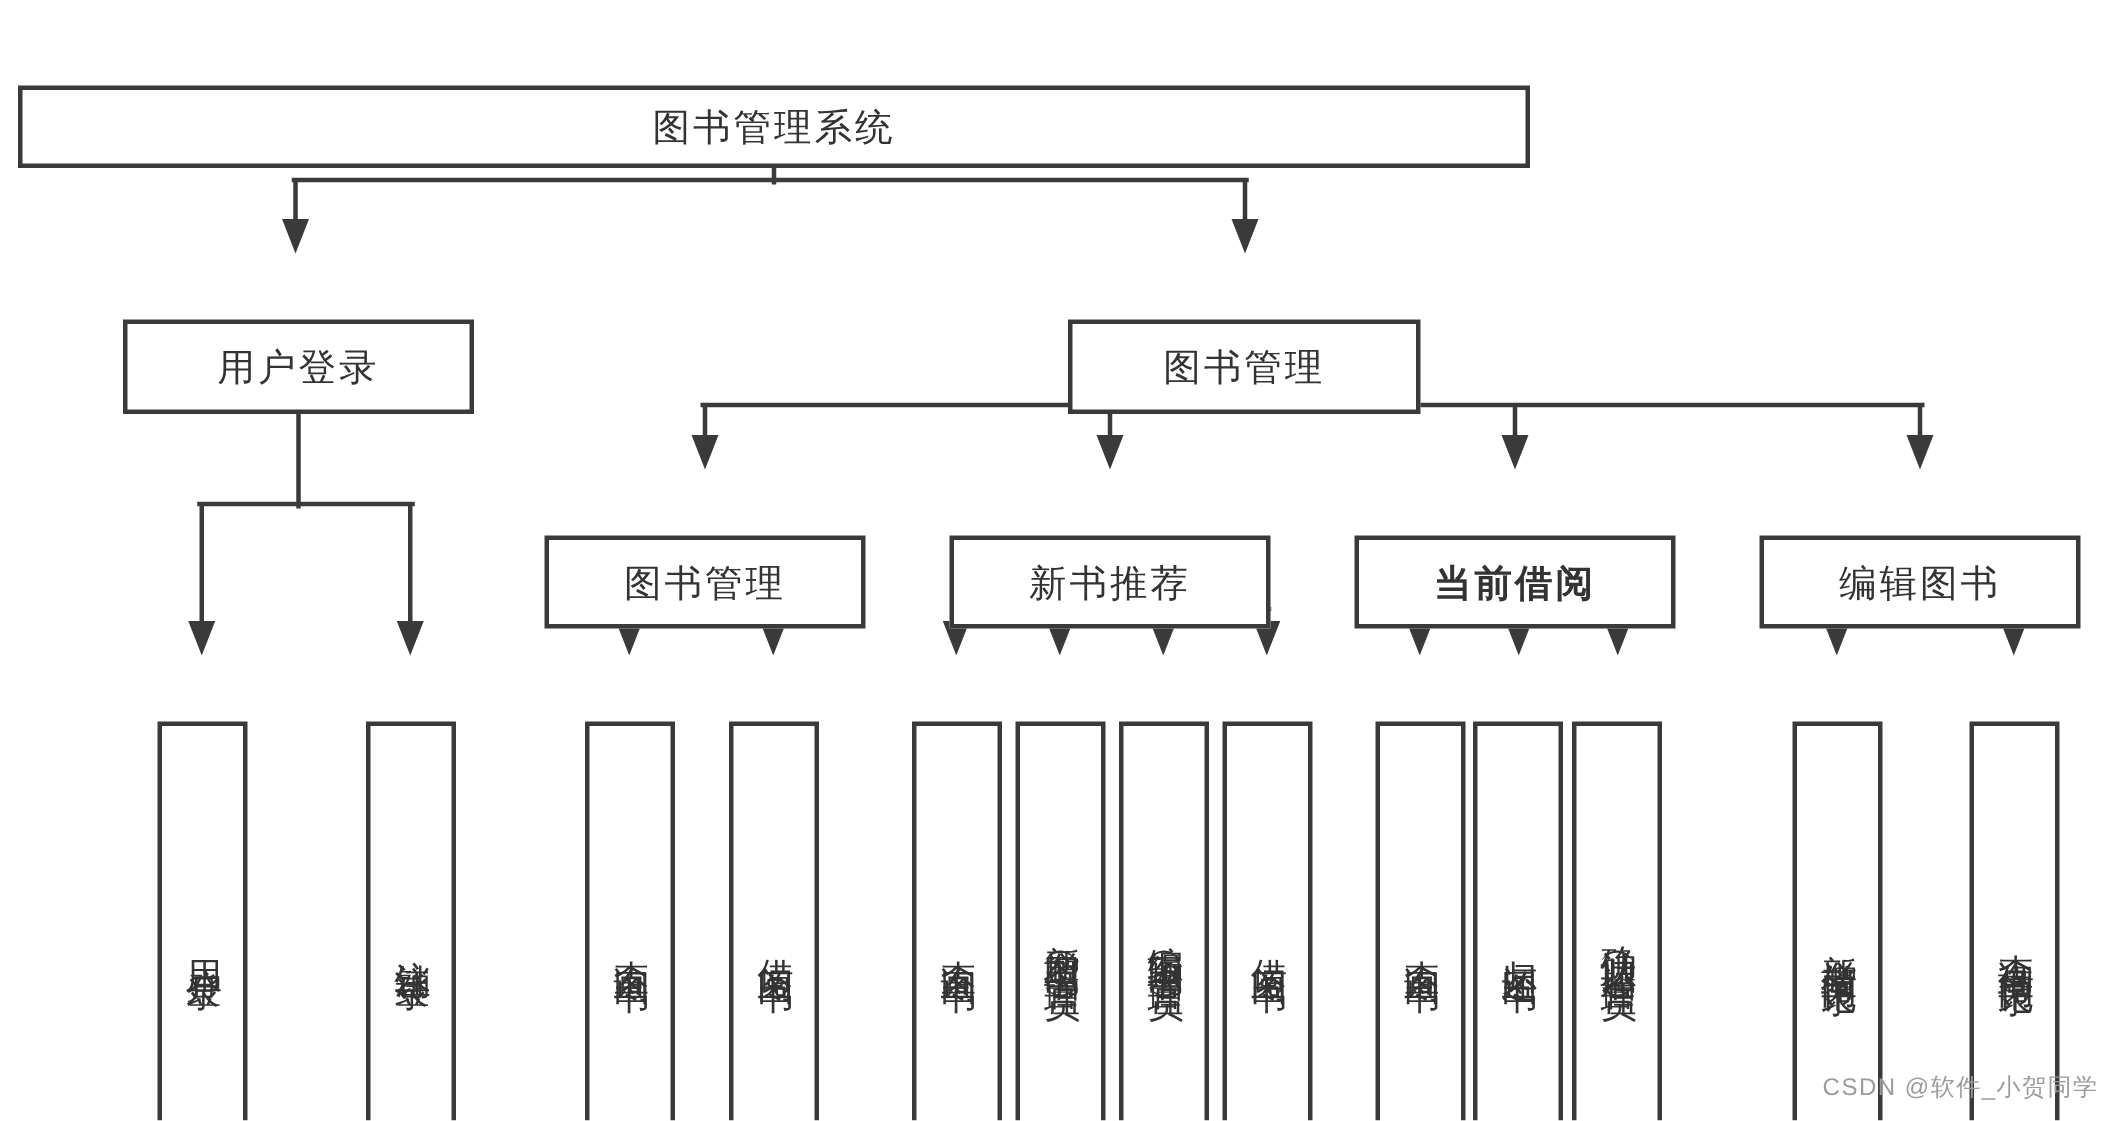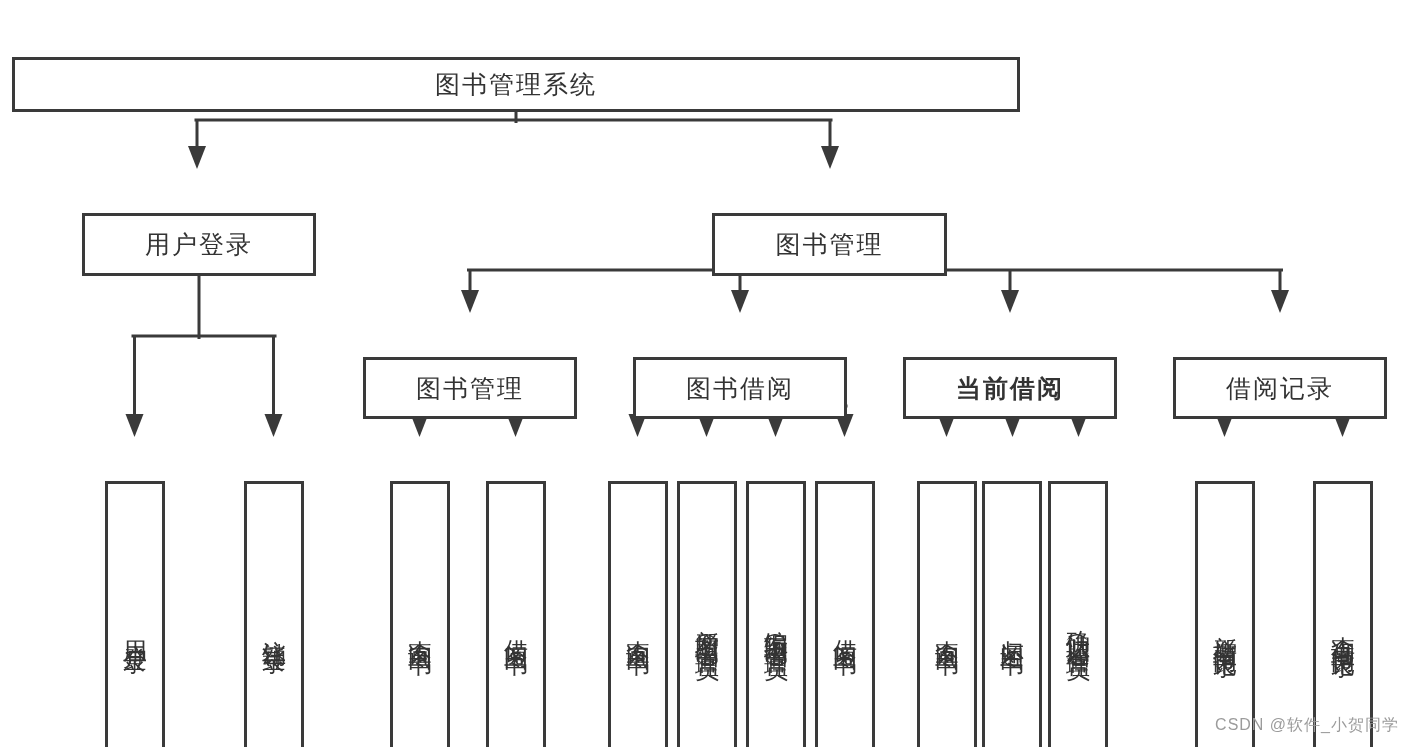--- a/index.html
+++ b/index.html
@@ -101,23 +101,23 @@
       </g>
     </g>
   </svg>
 
   <div class="node root">图书管理系统</div>
 
   <div class="node lv1" style="left:82px;">用户登录</div>
   <div class="node lv1" style="left:712px;width:235px;">图书管理</div>
 
   <div class="node lv2" style="left:363px;">图书管理</div>
-  <div class="node lv2" style="left:633px;">图书借阅</div>
+  <div class="node lv2" style="left:633px;">新书推荐</div>
   <div class="node lv2" style="left:903px;font-weight:bold;">当前借阅</div>
-  <div class="node lv2" style="left:1173px;">借阅记录</div>
+  <div class="node lv2" style="left:1173px;">编辑图书</div>
 
   <div class="node leaf" style="left:105px;">用户登录</div>
   <div class="node leaf" style="left:244px;">注销登录</div>
 
   <div class="node leaf" style="left:390px;">查询图书</div>
   <div class="node leaf" style="left:486px;">借阅图书</div>
 
   <div class="node leaf" style="left:608px;">查询图书</div>
   <div class="node leaf" style="left:677px;">新增图书（管理员）</div>
   <div class="node leaf" style="left:746px;">编辑图书（管理员）</div>

